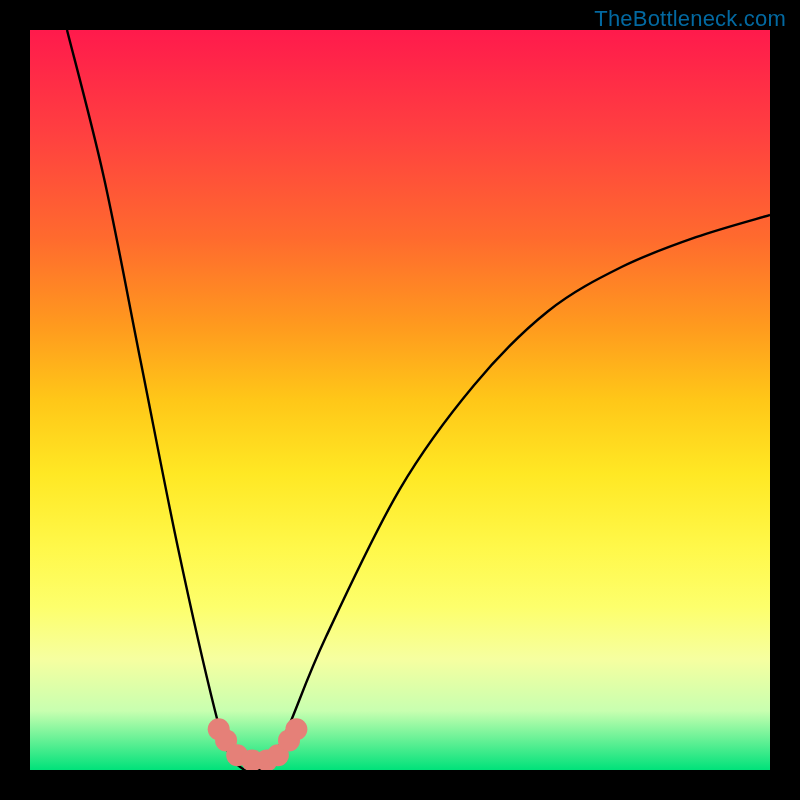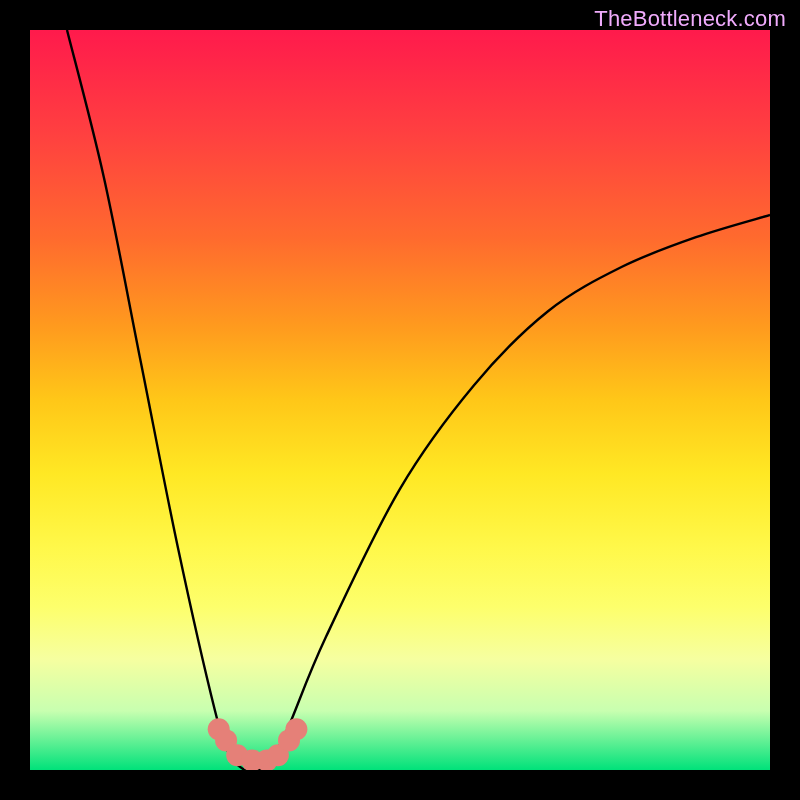--- a/index.html
+++ b/index.html
@@ -29,21 +29,21 @@
       #fdff6c 78%,
       #f6ffa0 85%,
       #c8ffb0 92%,
       #00e27a 100%
     );
   }
   .watermark {
     position: absolute;
     top: 6px;
     right: 14px;
-    color: #f0abfc;
+    color: #0369a1;
     font-size: 22px;
     font-weight: 500;
     letter-spacing: 0.2px;
     z-index: 10;
   }
   svg.curve {
     position: absolute;
     left: 0;
     top: 0;
     width: 740px;

